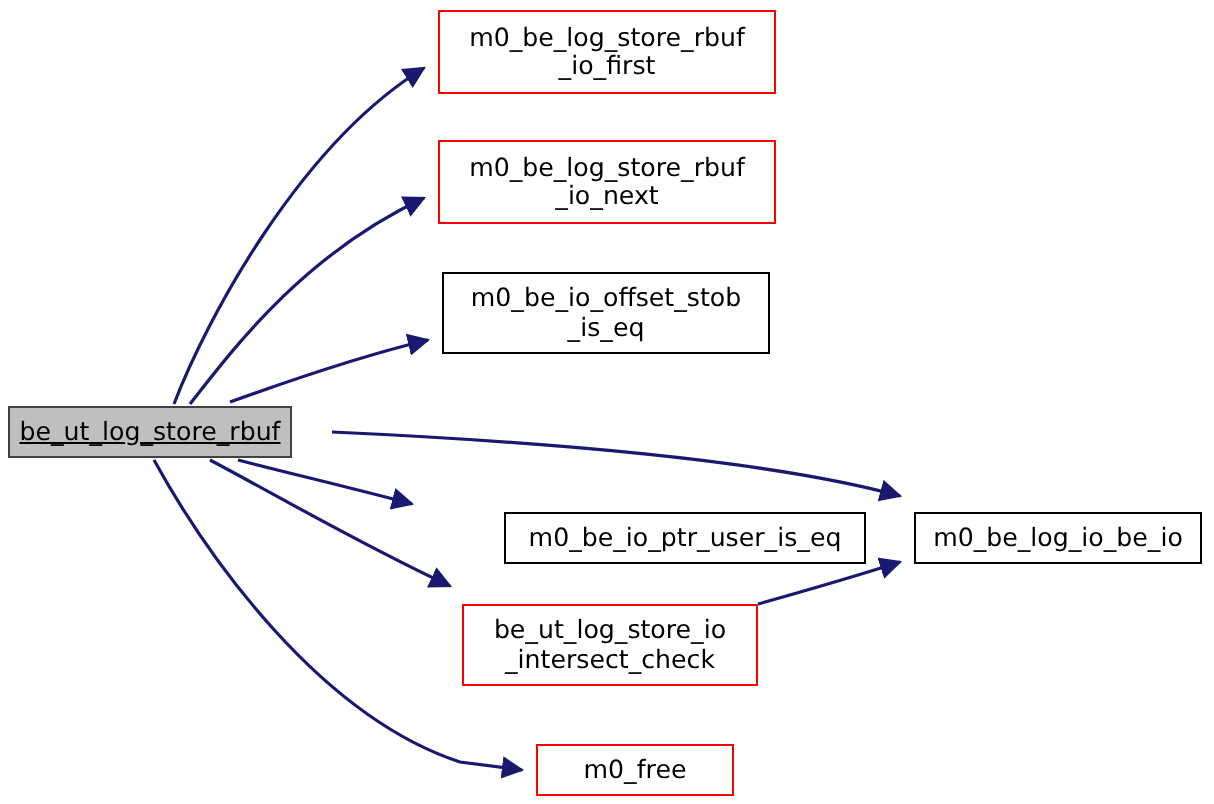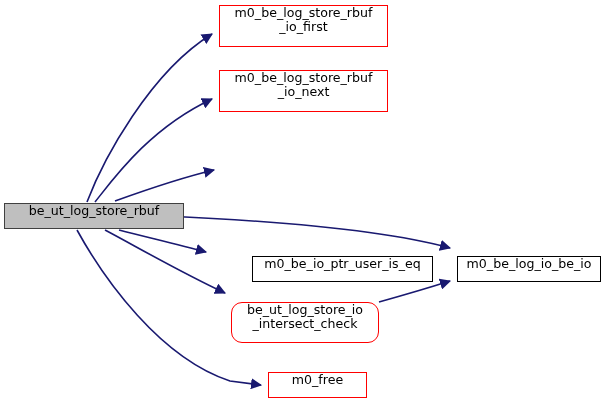--- a/index.html
+++ b/index.html
@@ -21,20 +21,21 @@
     position: absolute;
     left: 0;
     top: 0;
     width: 607px;
     height: 402px;
   }
   .node {
     position: absolute;
     box-sizing: border-box;
     display: flex;
+    align-items: center;
     justify-content: center;
     text-align: center;
     line-height: 1.12;
     white-space: pre-line;
     background: #ffffff;
     border: 1px solid #000000;
     color: #000000;
     font-size: 12.6px;
     letter-spacing: 0px;
     z-index: 2;
@@ -68,40 +69,44 @@
       <path d="M 95,202 C 114,178 150,128 212,99"></path>
       <path d="M 115,201 C 140,192 180,178 214,170"></path>
       <path d="M 119,230 C 146,237 176,244 206,252"></path>
       <path d="M 105,230 C 139,248 180,272 225,293"></path>
       <path d="M 77,230 C 104,279 160,358 230,381 L 261,385"></path>
       <path d="M 166,216 C 232,219 374,227 450,248"></path>
       <path d="M 379,302 C 404,295 428,288 450,281"></path>
     </g>
   </svg>
 
-  <div class="node current" style="left:4px; top:203px; width:180px; height:26px;">
+  <div class="node current" style="left:4px; top:203px; width:142px; height:26px;text-decoration:underline;">
     <span class="node-label">be_ut_log_store_rbuf</span>
   </div>
 
   <div class="node red" style="left:219px; top:5px; width:169px; height:42px;">
     <span class="node-label">m0_be_log_store_rbuf
 _io_first</span>
   </div>
 
   <div class="node red" style="left:219px; top:70px; width:169px; height:42px;">
     <span class="node-label">m0_be_log_store_rbuf
 _io_next</span>
   </div>
 
+  <div class="node" style="left:221px; top:136px; width:164px; height:41px;">
+    <span class="node-label">m0_be_io_offset_stob
+_is_eq</span>
+  </div>
 
   <div class="node" style="left:212px; top:256px; width:181px; height:26px;margin-left:40px;">
     <span class="node-label">m0_be_io_ptr_user_is_eq</span>
   </div>
 
-  <div class="node red" style="left:231px; top:302px; width:148px; height:41px;border-radius:11px;">
+  <div class="node red" style="left:231px; top:302px; width:148px; height:41px;">
     <span class="node-label">be_ut_log_store_io
 _intersect_check</span>
   </div>
 
   <div class="node red" style="left:268px; top:372px; width:99px; height:26px;">
     <span class="node-label">m0_free</span>
   </div>
 
   <div class="node" style="left:457px; top:256px; width:144px; height:26px;">
     <span class="node-label">m0_be_log_io_be_io</span>

